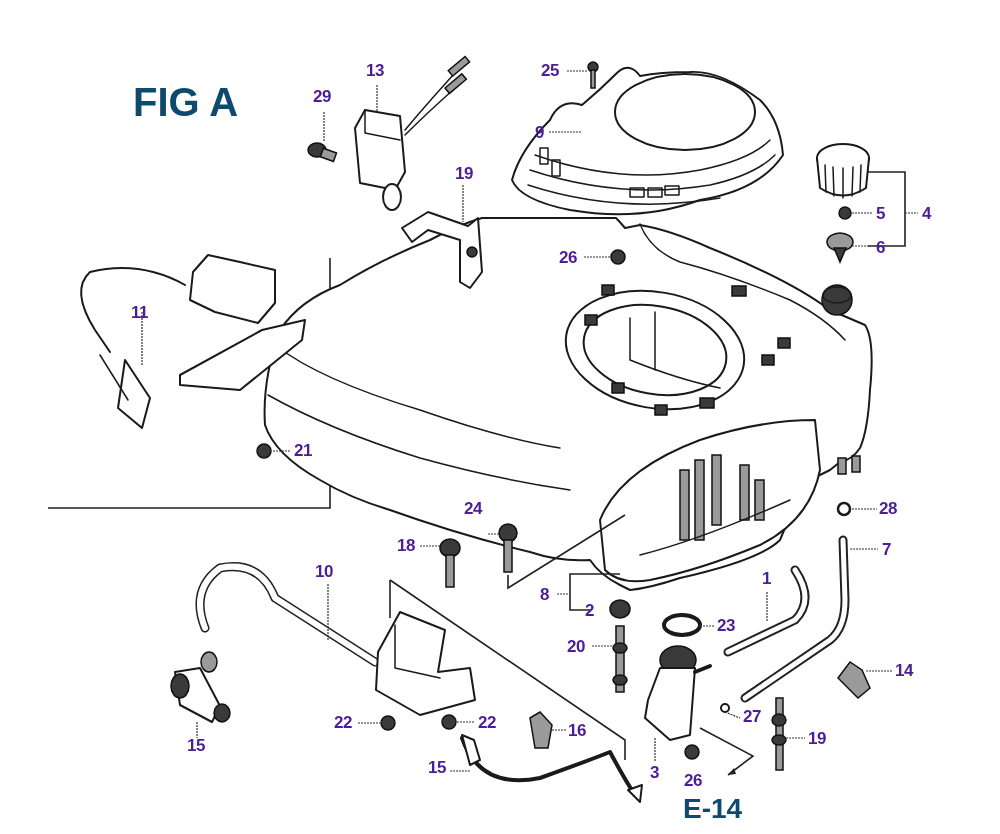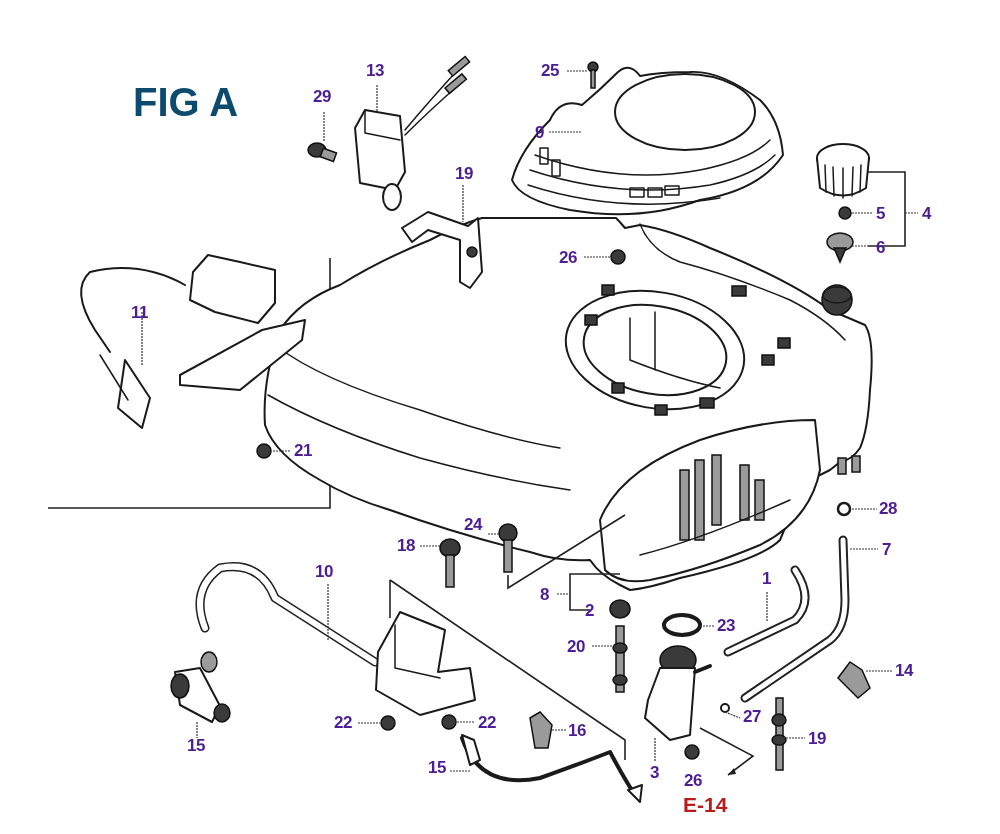--- a/index.html
+++ b/index.html
@@ -6,21 +6,21 @@
   body { width: 1000px; height: 834px; position: relative; overflow: hidden; font-family: "Liberation Sans", sans-serif; }
   #diagram { position: absolute; left: 0; top: 0; width: 1000px; height: 834px; }
   .part { fill: #ffffff; stroke: #1a1a1a; stroke-width: 2; stroke-linejoin: round; stroke-linecap: round; }
   .part-thin { fill: none; stroke: #1a1a1a; stroke-width: 1.5; stroke-linecap: round; stroke-linejoin: round; }
   .part-dark { fill: #3a3a3a; stroke: #111; stroke-width: 1.5; }
   .part-grey { fill: #9a9a9a; stroke: #111; stroke-width: 1.5; }
   .leader { fill: none; stroke: #333; stroke-width: 1.2; stroke-dasharray: 2 1; }
   .bracket { fill: none; stroke: #222; stroke-width: 1.6; }
   .callout { position: absolute; font-family: "Liberation Sans", sans-serif; font-weight: bold; font-size: 17px; color: #4c1d95; line-height: 1; letter-spacing: -0.5px; }
   .fig-title { position: absolute; left: 133px; top: 80px; font-family: "Liberation Sans", sans-serif; font-weight: bold; font-size: 40px; color: #0c4a6e; }
-  .ref { position: absolute; left: 683px; top: 793px; font-family: "Liberation Sans", sans-serif; font-weight: bold; font-size: 21px; color: #b91c1c; }
+  .ref { position: absolute; left: 683px; top: 793px; font-family: "Liberation Sans", sans-serif; font-weight: bold; font-size: 28px; color: #0c4a6e; }
 </style>
 </head>
 <body>
 
 <div class="fig-title">FIG A</div>
 
 <svg id="diagram" viewBox="0 0 1000 834" xmlns="http://www.w3.org/2000/svg">
 
   <g>
     <polyline class="bracket" points="48,508 330,508 330,258"></polyline>
@@ -269,21 +269,21 @@
 <span class="callout" style="left:922px;top:205px">4</span>
 <span class="callout" style="left:876px;top:239px">6</span>
 <span class="callout" style="left:366px;top:62px">13</span>
 <span class="callout" style="left:313px;top:88px">29</span>
 <span class="callout" style="left:455px;top:165px">19</span>
 <span class="callout" style="left:131px;top:304px">11</span>
 <span class="callout" style="left:294px;top:442px">21</span>
 <span class="callout" style="left:879px;top:500px">28</span>
 <span class="callout" style="left:882px;top:541px">7</span>
 <span class="callout" style="left:397px;top:537px">18</span>
-<span class="callout" style="left:464px;top:516px">24</span>
+<span class="callout" style="left:464px;top:500px">24</span>
 <span class="callout" style="left:315px;top:563px">10</span>
 <span class="callout" style="left:540px;top:586px">8</span>
 <span class="callout" style="left:585px;top:602px">2</span>
 <span class="callout" style="left:762px;top:570px">1</span>
 <span class="callout" style="left:717px;top:617px">23</span>
 <span class="callout" style="left:567px;top:638px">20</span>
 <span class="callout" style="left:895px;top:662px">14</span>
 <span class="callout" style="left:187px;top:737px">15</span>
 <span class="callout" style="left:334px;top:714px">22</span>
 <span class="callout" style="left:478px;top:714px">22</span>

